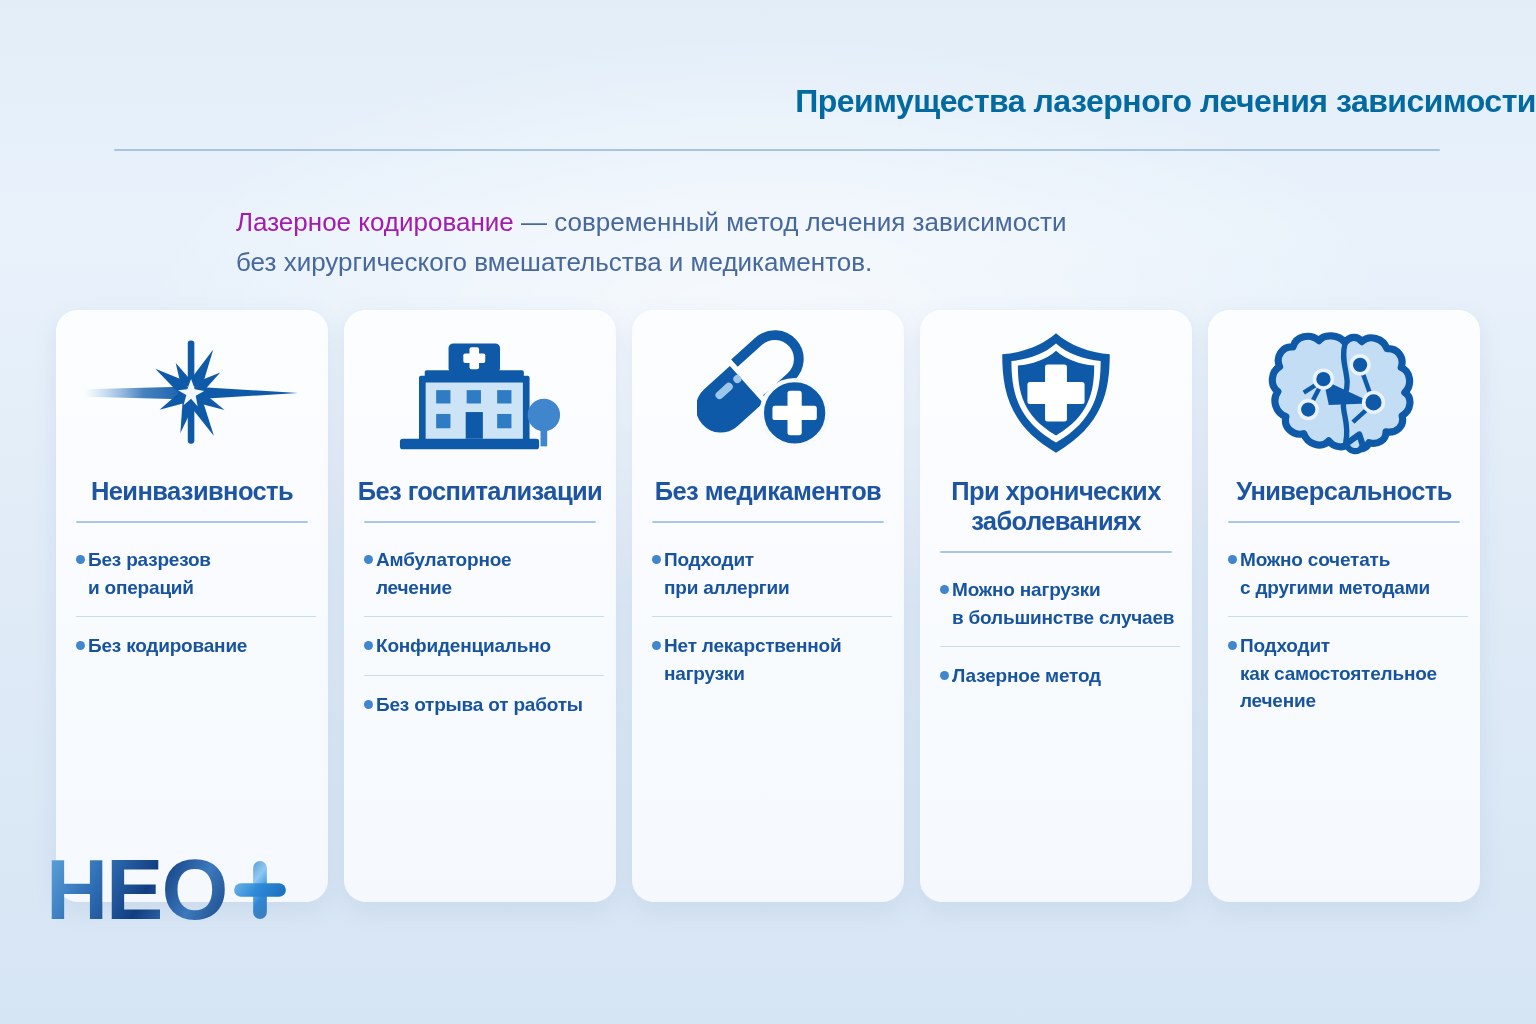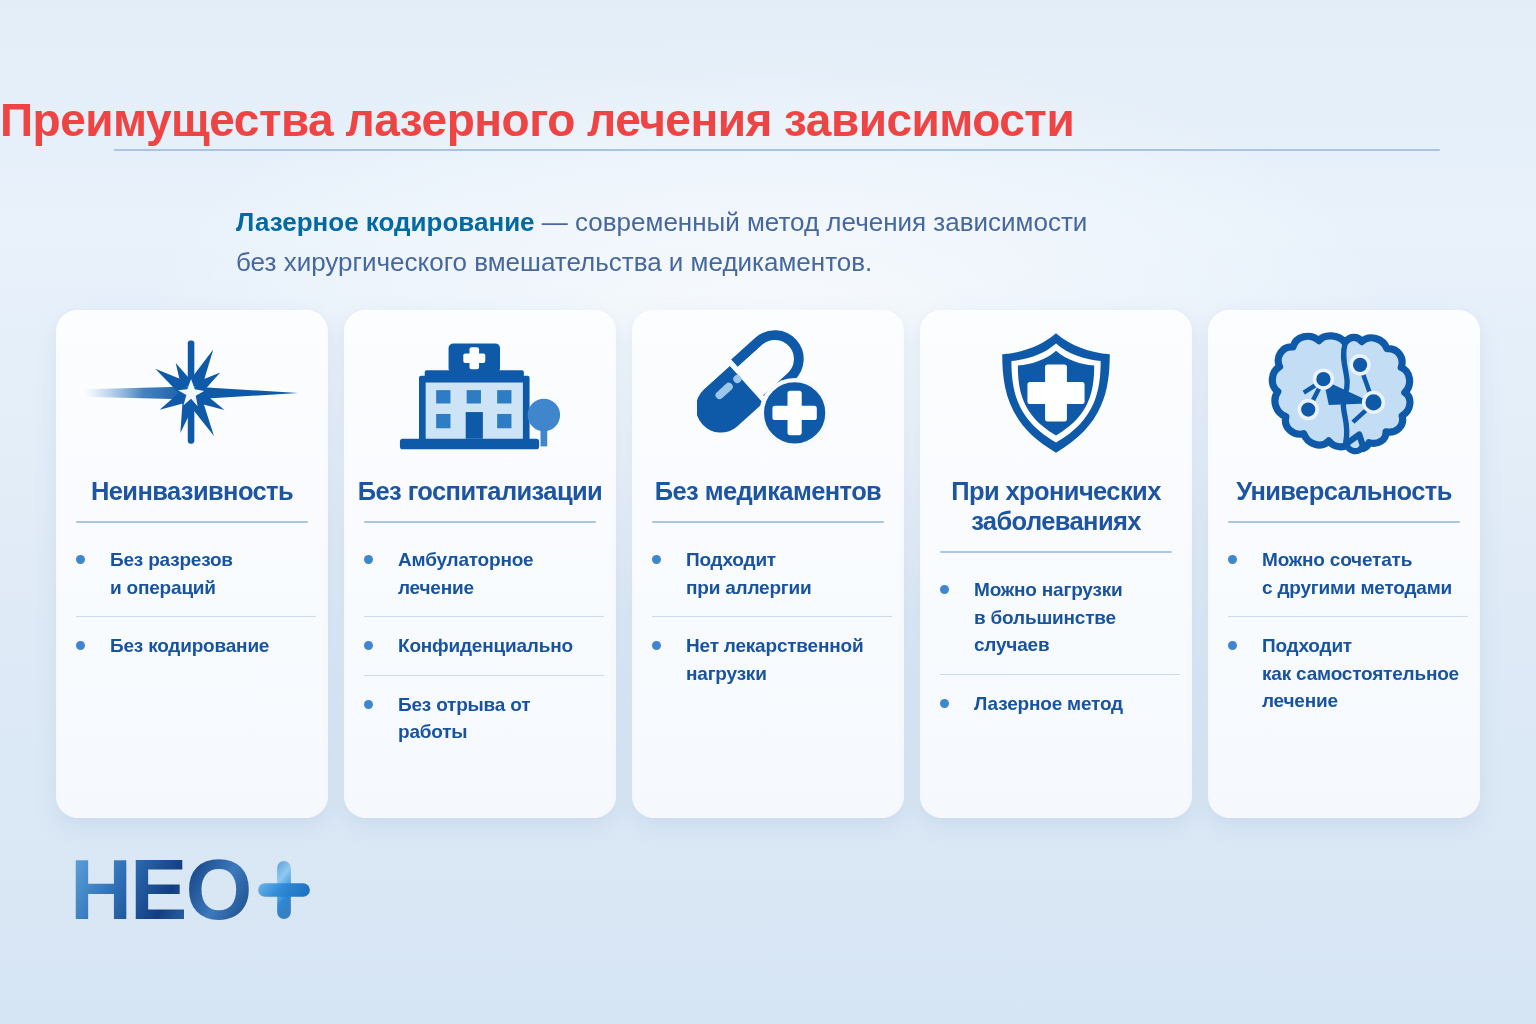--- a/index.html
+++ b/index.html
@@ -4,59 +4,59 @@
 <style>
   html,body{margin:0;padding:0;}
   body{
     width:1536px;height:1024px;position:relative;overflow:hidden;
     font-family:"Liberation Sans","DejaVu Sans",sans-serif;
     background:
       radial-gradient(ellipse 900px 420px at 50% 32%, rgba(255,255,255,.65), rgba(255,255,255,0) 70%),
       linear-gradient(180deg,#e2edf8 0%,#e9f2fb 22%,#e0ebf7 55%,#d6e5f4 100%);
   }
   .page-title{
-    position:absolute;top:62px;left:0;right:0;text-align:left;
-    font-size:46px;font-weight:bold;color:#ef4444;letter-spacing:-0.5px;
+    position:absolute;top:62px;left:0;right:0;text-align:right;
+    font-size:32px;font-weight:bold;color:#0369a1;letter-spacing:-0.5px;
   }
   .title-divider{
     position:absolute;top:149px;left:114px;width:1326px;height:2px;
     background:#a9c4e2;border-radius:1px;
   }
   .intro{
     position:absolute;top:176px;left:236px;width:980px;
     font-size:26px;line-height:40px;color:#47689f;
   }
-  .intro b{color:#0369a1;font-weight:bold;}
+  .intro b{color:#a21caf;font-weight:normal;}
   .intro .l2{display:block;}
   .cards{
-    position:absolute;top:310px;left:56px;width:1424px;height:508px;
+    position:absolute;top:310px;left:56px;width:1424px;height:592px;
     display:grid;grid-template-columns:repeat(5,1fr);gap:16px;
   }
   .card{
     background:linear-gradient(180deg,#fcfdff 0%,#f5f9fd 100%);
     border-radius:22px;
     box-shadow:0 8px 22px rgba(115,150,190,.15), inset 0 1px 0 rgba(255,255,255,.9);
     padding:0 20px 0 20px;box-sizing:border-box;
   }
   .icon-wrap{height:150px;margin-top:8px;display:flex;align-items:center;justify-content:center;}
   .card-title{
     margin:8px -14px 0;text-align:center;
     font-size:25.5px;font-weight:bold;color:#1e55a2;
     letter-spacing:-0.6px;line-height:1.18;white-space:pre-line;
   }
   .title-rule{height:2px;background:#a9c7e5;margin-top:15px;border-radius:1px;}
   ul.items{list-style:none;margin:8px -8px 0 0;padding:0;}
-  li.item{display:flex;gap:25px;padding:15px 0;}
+  li.item{display:flex;gap:3px;padding:15px 0;}
   li.item + li.item{border-top:1.5px solid #c9dcee;}
   .dot{width:9px;height:9px;border-radius:50%;background:#3f86cc;margin-top:9px;flex:none;}
   .item-text{
     font-size:19px;font-weight:bold;color:#17539f;
     letter-spacing:-0.2px;line-height:1.45;white-space:pre-line;
   }
-  .logo{position:absolute;left:70px;top:846px;display:flex;align-items:center;}
+  .logo{position:absolute;left:46px;top:846px;display:flex;align-items:center;}
   .logo-neo{
     font-size:86px;font-weight:bold;letter-spacing:-2px;line-height:1;
     color:#2a66ae;
     background:linear-gradient(118deg,#63a9e0 0%,#2f6fb5 30%,#123e80 55%,#3c79bd 78%,#16437f 100%);
     -webkit-background-clip:text;background-clip:text;-webkit-text-fill-color:transparent;
   }
   .logo-plus{margin-left:2px;margin-top:2px;}
   svg{display:block;}
 </style>
 </head>

